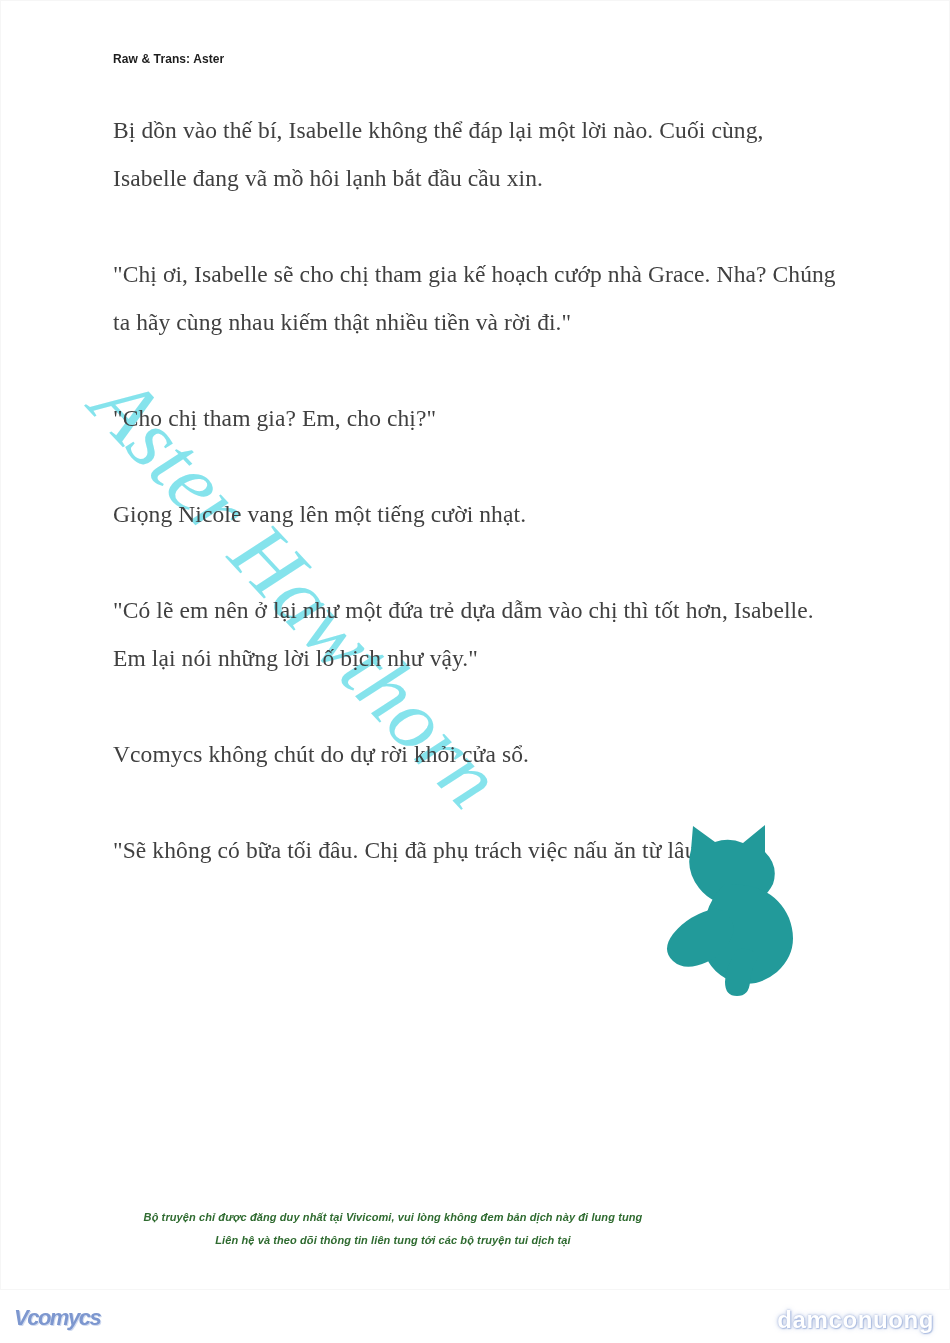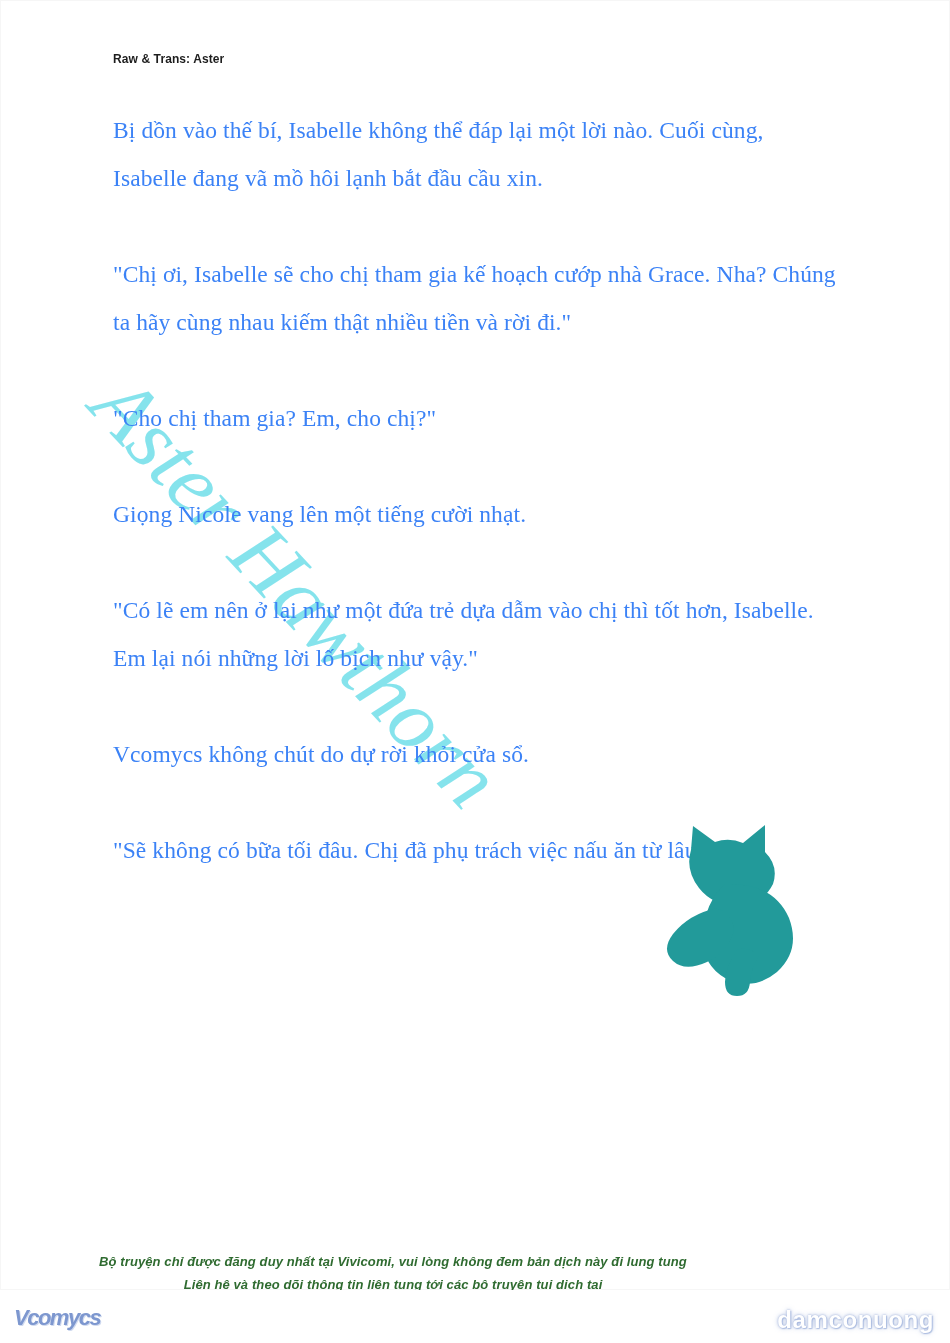--- a/index.html
+++ b/index.html
@@ -49,21 +49,21 @@
   
   #body-text {
     position: absolute;
     left: 113px;
     top: 106px;
     width: 726px;
   }
   .para {
     font-size: 23.5px;
     line-height: 48px;
-    color: #3b82f6;
+    color: #404040;
     margin: 0 0 48px 0;
     text-align: left;
     letter-spacing: 0.1px;
     position: relative;
     z-index: 3;
   }
 
   
   #watermark {
     position: absolute;
@@ -103,25 +103,24 @@
   
   #footer-note {
     position: absolute;
     left: 0;
     top: 1206px;
     width: 786px;
     text-align: center;
     font-family: "Liberation Sans", "DejaVu Sans", sans-serif;
     font-style: italic;
     font-weight: 700;
-    font-size: 13px;
+    font-size: 11px;
     line-height: 23px;
     color: #2f6b30;
     letter-spacing: 0.1px;
-    margin-top: 44px;
   }
   #footer-note div { white-space: nowrap; }
 
   
   #bottom-bar {
     position: absolute;
     left: 0;
     top: 1290px;
     width: 950px;
     height: 53px;

